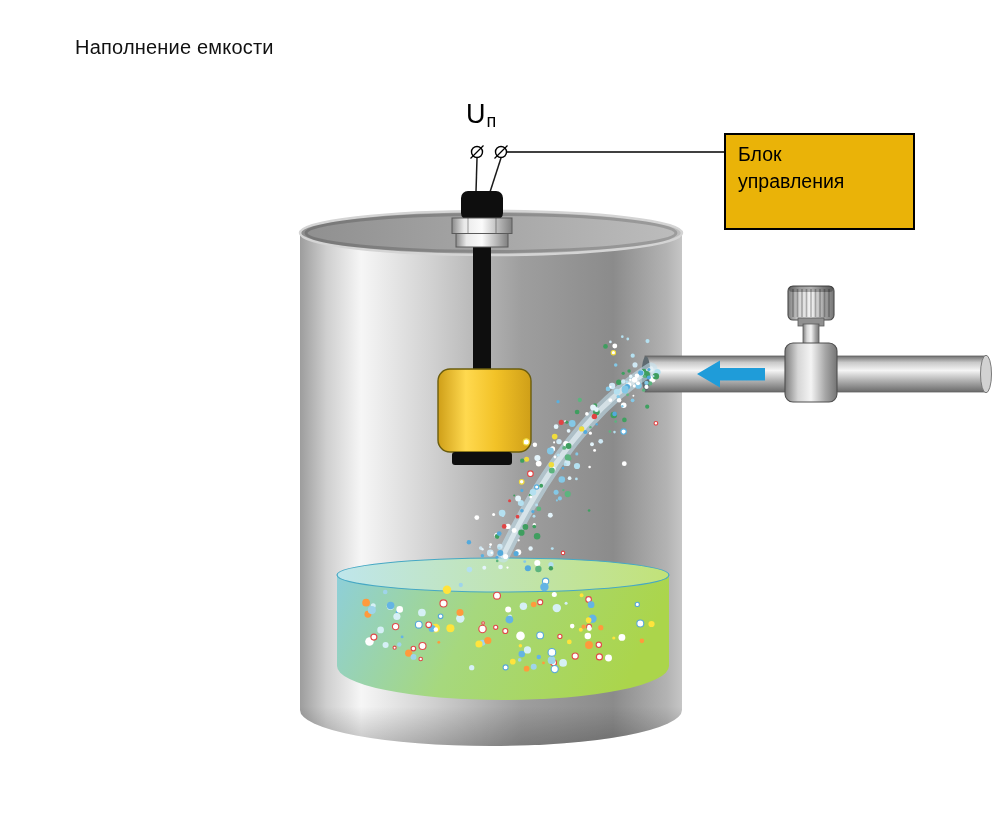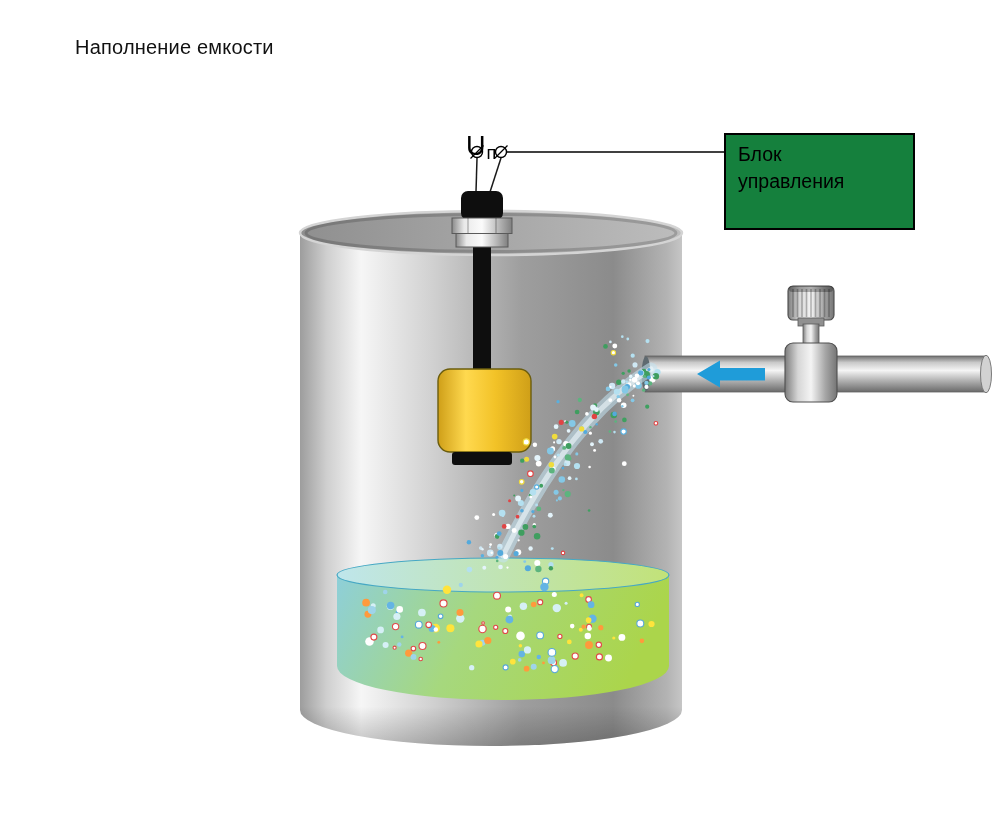--- a/index.html
+++ b/index.html
@@ -10,27 +10,27 @@
     font-family: "Liberation Sans", sans-serif;
   }
   .canvas { position: absolute; inset: 0; width: 940px; height: 839px; background: #fff; }
   .svg-layer { position: absolute; left: 0; top: 0; }
   .title {
     position: absolute; left: 75px; top: 36px;
     font-size: 20px; color: #111; letter-spacing: .2px;
   }
   .u-label {
     position: absolute; left: 466px; top: 101px;
-    font-size: 27px; color: #000; line-height: 1; margin-top: 32px;
+    font-size: 27px; color: #000; line-height: 1;
   }
   .u-label .sub { font-size: 18px; vertical-align: -4px; margin-left: 1px; }
   .control-box {
     position: absolute; left: 724px; top: 133px;
     width: 191px; height: 97px;
-    background: #15803d; border: 2px solid #000;
+    background: #eab308; border: 2px solid #000;
     padding: 6px 12px;
     font-size: 19.5px; line-height: 27px; color: #000;
   }
 </style>
 </head>
 <body>
 
 <div class="canvas">
 
   <svg class="svg-layer" width="1000" height="839" viewBox="0 0 1000 839">

